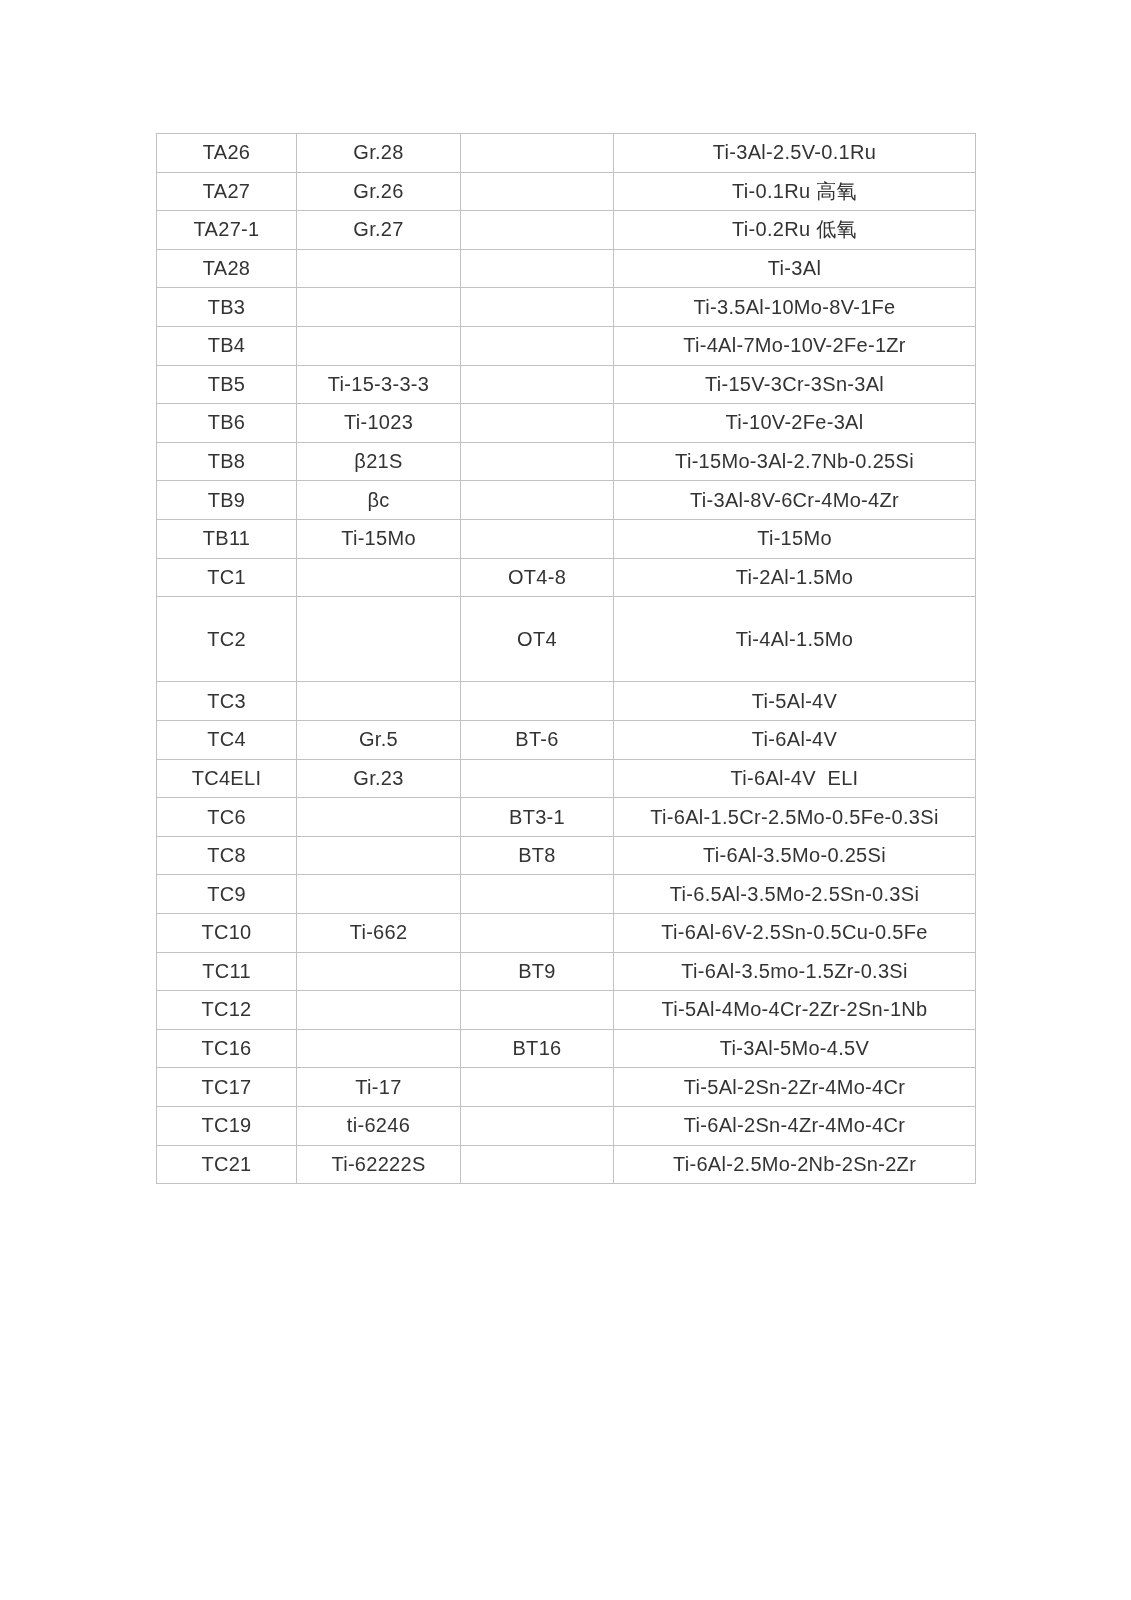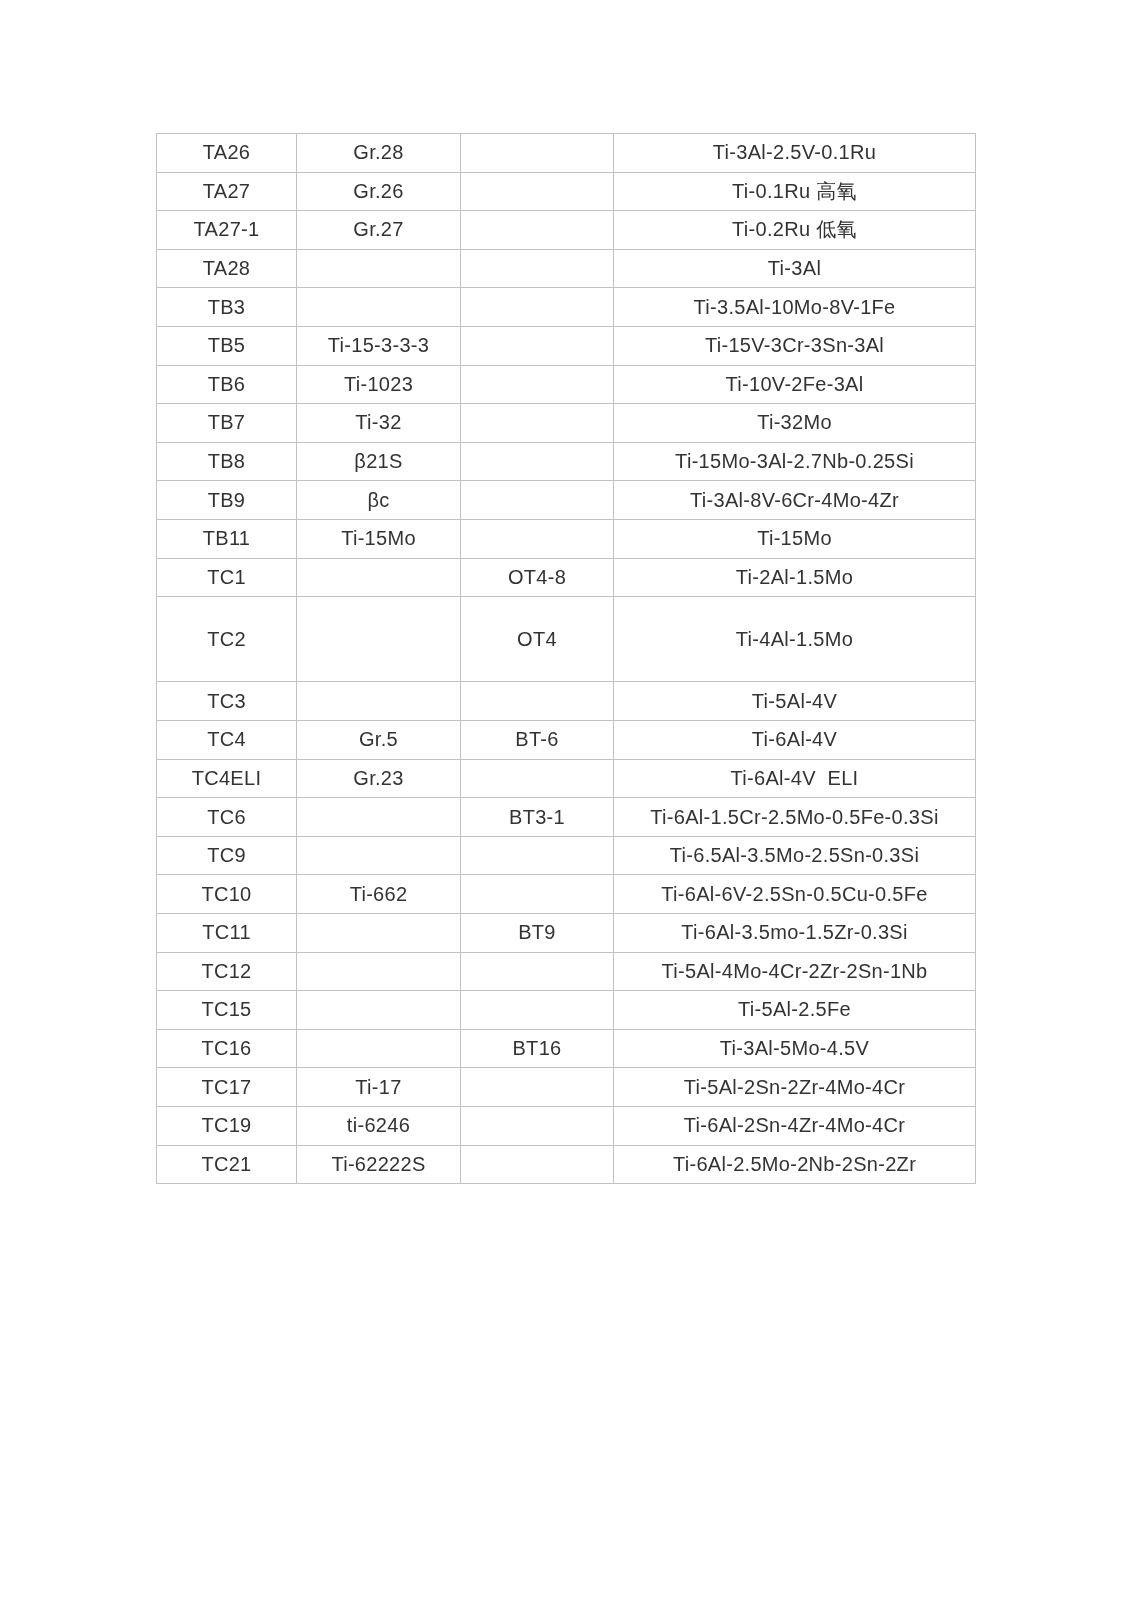--- a/index.html
+++ b/index.html
@@ -76,36 +76,36 @@
           <td></td>
           <td>Ti-3Al</td>
         </tr>
         <tr>
           <td>TB3</td>
           <td></td>
           <td></td>
           <td>Ti-3.5Al-10Mo-8V-1Fe</td>
         </tr>
         <tr>
+          <td>TB4</td>
+          <td></td>
+          <td></td>
+          <td>Ti-4Al-7Mo-10V-2Fe-1Zr</td>
+        </tr>
+        <tr>
           <td>TB5</td>
           <td>Ti-15-3-3-3</td>
           <td></td>
           <td>Ti-15V-3Cr-3Sn-3Al</td>
         </tr>
         <tr>
           <td>TB6</td>
           <td>Ti-1023</td>
           <td></td>
           <td>Ti-10V-2Fe-3Al</td>
-        </tr>
-        <tr>
-          <td>TB7</td>
-          <td>Ti-32</td>
-          <td></td>
-          <td>Ti-32Mo</td>
         </tr>
         <tr>
           <td>TB8</td>
           <td>β21S</td>
           <td></td>
           <td>Ti-15Mo-3Al-2.7Nb-0.25Si</td>
         </tr>
         <tr>
           <td>TB9</td>
           <td>βc</td>
@@ -148,20 +148,26 @@
           <td></td>
           <td>Ti-6Al-4V  ELI</td>
         </tr>
         <tr>
           <td>TC6</td>
           <td></td>
           <td>BT3-1</td>
           <td>Ti-6Al-1.5Cr-2.5Mo-0.5Fe-0.3Si</td>
         </tr>
         <tr>
+          <td>TC8</td>
+          <td></td>
+          <td>BT8</td>
+          <td>Ti-6Al-3.5Mo-0.25Si</td>
+        </tr>
+        <tr>
           <td>TC9</td>
           <td></td>
           <td></td>
           <td>Ti-6.5Al-3.5Mo-2.5Sn-0.3Si</td>
         </tr>
         <tr>
           <td>TC10</td>
           <td>Ti-662</td>
           <td></td>
           <td>Ti-6Al-6V-2.5Sn-0.5Cu-0.5Fe</td>
@@ -170,26 +176,20 @@
           <td>TC11</td>
           <td></td>
           <td>BT9</td>
           <td>Ti-6Al-3.5mo-1.5Zr-0.3Si</td>
         </tr>
         <tr>
           <td>TC12</td>
           <td></td>
           <td></td>
           <td>Ti-5Al-4Mo-4Cr-2Zr-2Sn-1Nb</td>
-        </tr>
-        <tr>
-          <td>TC15</td>
-          <td></td>
-          <td></td>
-          <td>Ti-5Al-2.5Fe</td>
         </tr>
         <tr>
           <td>TC16</td>
           <td></td>
           <td>BT16</td>
           <td>Ti-3Al-5Mo-4.5V</td>
         </tr>
         <tr>
           <td>TC17</td>
           <td>Ti-17</td>

